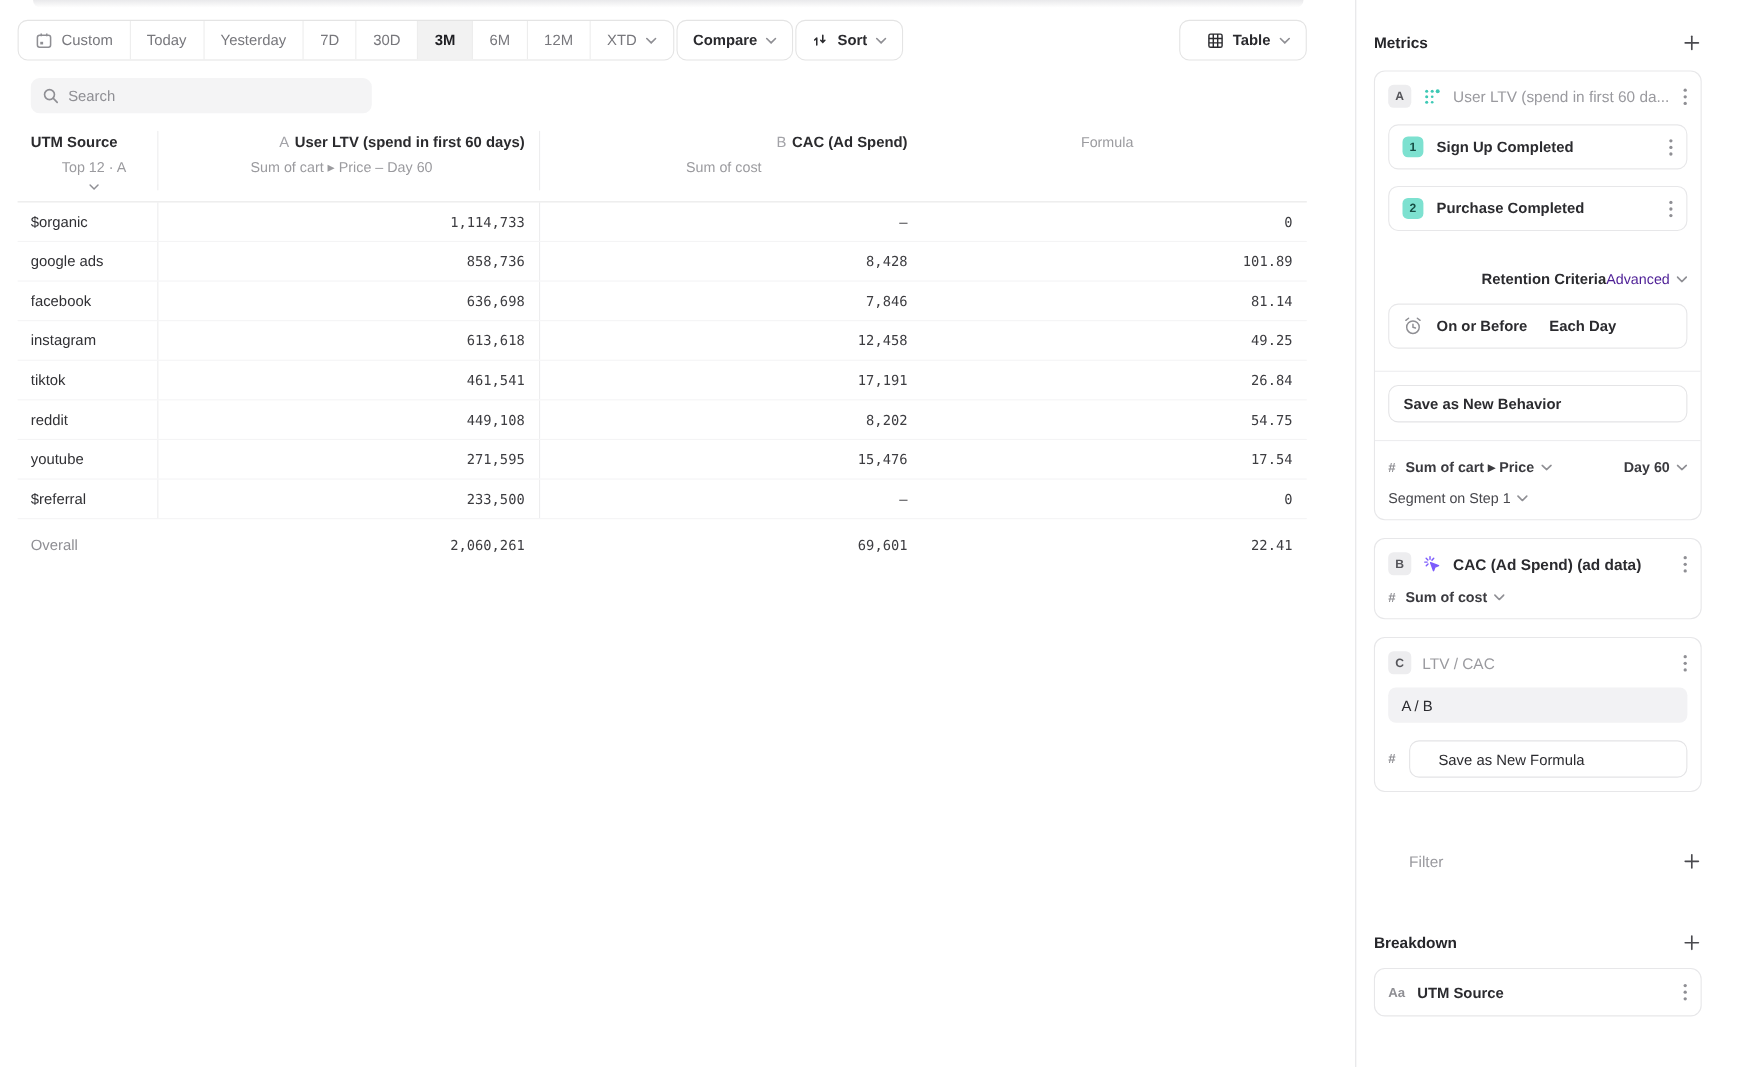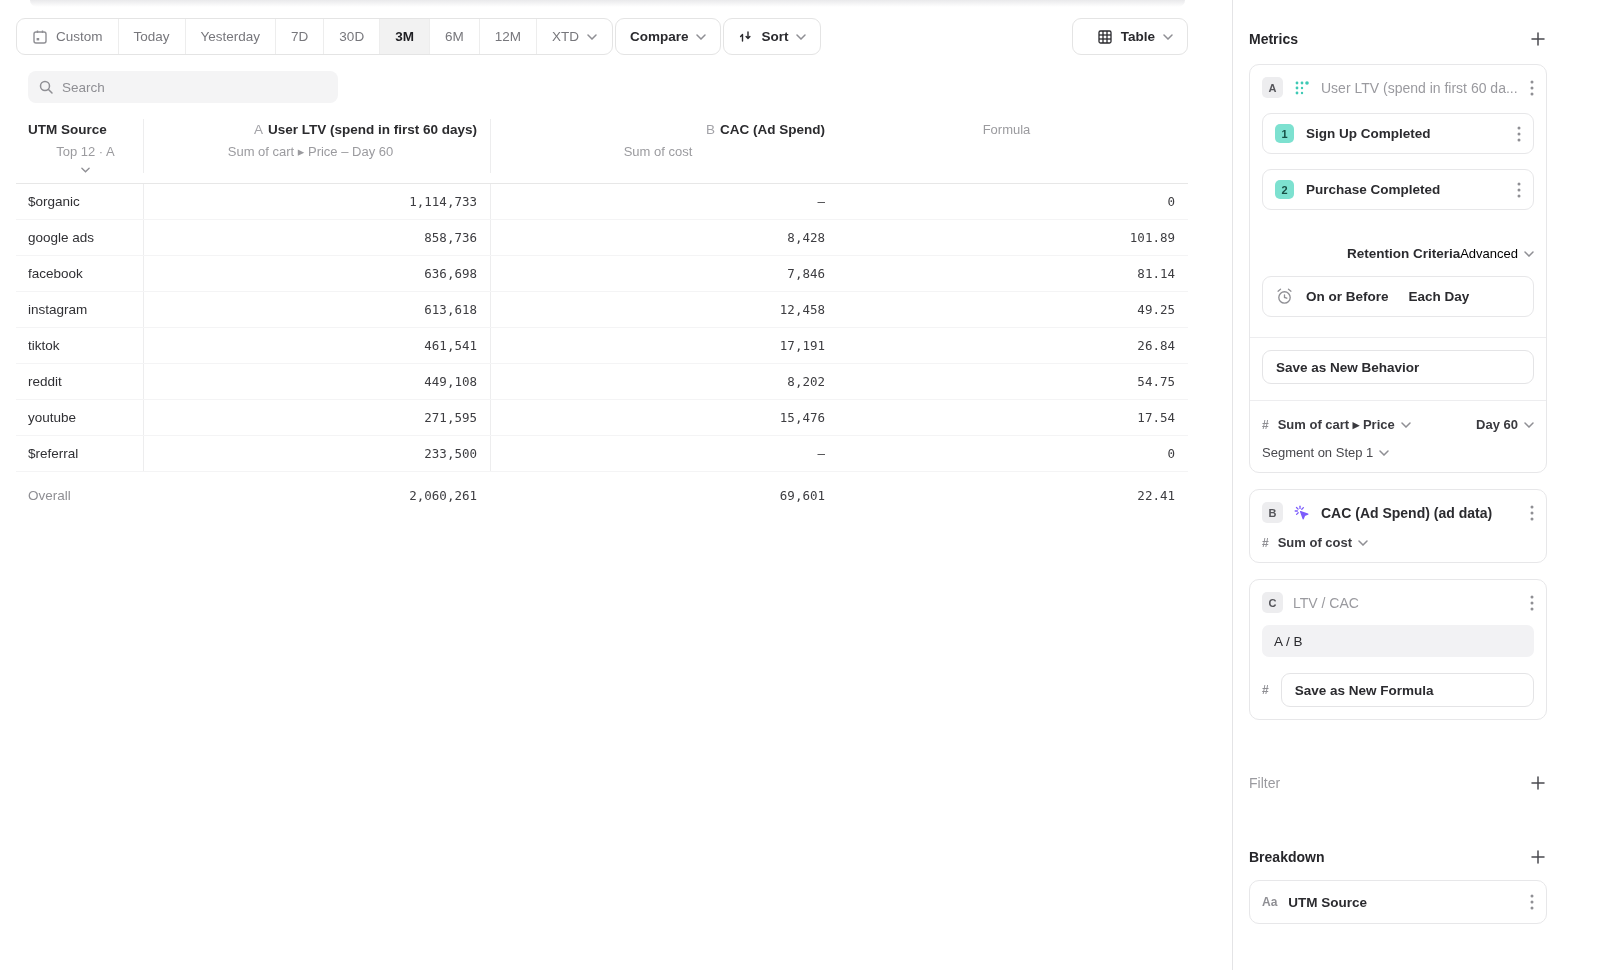--- a/index.html
+++ b/index.html
@@ -67,36 +67,36 @@
     flex:0 0 auto; }
   .badge.teal { width:19px; height:19px; background:#7de1d0; color:#174f45; border-radius:5px; }
   .ctitle { font-size:14px; color:#9a9a9f; flex:1; white-space:nowrap; overflow:hidden; }
   .ctitle.dark { color:#2b2b2f; font-weight:600; }
   .kebab { margin-left:auto; cursor:pointer; flex:0 0 auto; }
   .icard { border:1px solid #e7e7e9; border-radius:9px; padding:0 12px; height:41px;
     display:flex; align-items:center; gap:12px; margin-top:15px; cursor:pointer; }
   .icard .lbl { font-size:13.5px; font-weight:600; color:#2b2b2f; }
   .ret-head { display:flex; align-items:center; justify-content:flex-end; margin-top:36px; }
   .ret-title { font-size:13.5px; font-weight:700; color:#2b2b2f; }
-  .dd { display:flex; align-items:center; gap:6px; font-size:13px; color:#000000; cursor:pointer; }
+  .dd { display:flex; align-items:center; gap:6px; font-size:13px; color:#4c1d95; cursor:pointer; }
   .divider { height:1px; background:#ededef; margin:20px -12px 0 -12px; }
   .wbtn { border:1px solid #e4e4e6; border-radius:9px; height:34px; display:flex;
     align-items:center; padding:0 13px; font-size:13.5px; font-weight:600; color:#2b2b2f;
     margin-top:12px; cursor:pointer; background:#fff; }
   .mrow { display:flex; align-items:center; gap:9px; margin-top:16px; font-size:13px; color:#3c3c40; }
   .hash { color:#8f8f94; font-size:12px; font-weight:700; flex:0 0 auto; }
   .mlabel { display:flex; align-items:center; gap:6px; cursor:pointer; font-weight:600; color:#3a3a3f; }
   .right { margin-left:auto;padding-left:22px; }
   .formula-input { background:#f2f2f4; border-radius:7px; height:32px; display:flex;
     align-items:center; padding:0 12px; font-size:13.5px; color:#2b2b2f; margin-top:12px; }
   .fbtn-row { display:flex; align-items:center; gap:12px; margin-top:16px; }
   .fbtn { flex:1; border:1px solid #e4e4e6; border-radius:9px; height:34px; display:flex;
-    align-items:center; padding:0 13px; font-size:13.5px; font-weight:700; color:#2b2b2f;
+    align-items:center; padding:0 26px; font-size:13.5px; font-weight:400; color:#2b2b2f;
     background:#fff; cursor:pointer; }
-  .gap-filter { margin-top:54px; }
+  .gap-filter { margin-top:54px;margin-left:32px; }
   .gap-breakdown { margin-top:56px; }
   .aa { color:#8f8f94; font-size:12px; font-weight:600; flex:0 0 auto; }
   .bd-card { margin-top:14px; height:44px; display:flex; align-items:center; gap:11px;
     border:1px solid #e7e7e9; border-radius:10px; padding:0 12px; }
   .bd-card .lbl { font-size:13.5px; font-weight:600; color:#2b2b2f; }
   svg { display:block; }
 </style>
 </head>
 <body>
 

